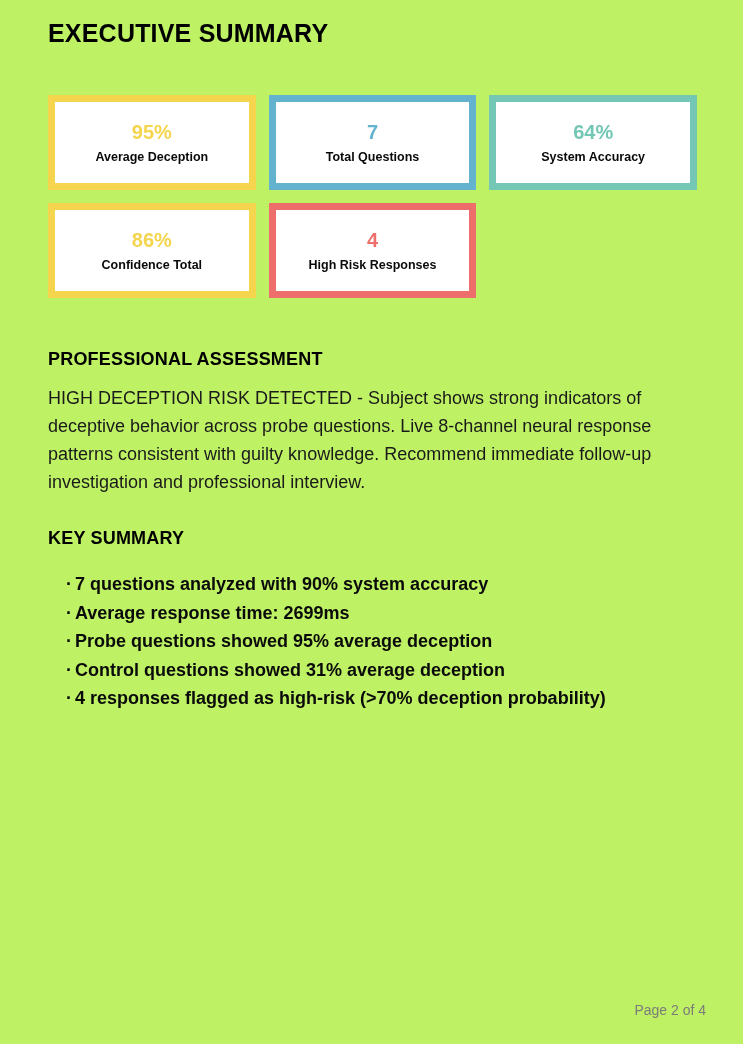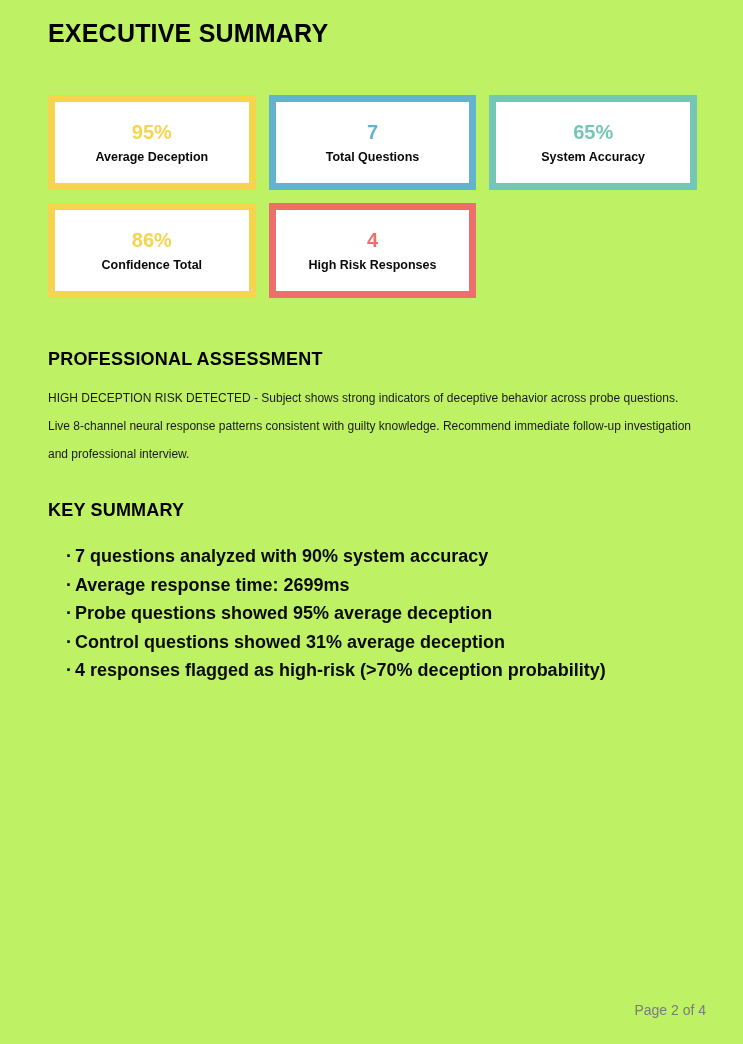--- a/index.html
+++ b/index.html
@@ -39,21 +39,21 @@
   .metric-value { font-size:20px; font-weight:bold; line-height:1; }
   .metric-label { font-size:12.5px; font-weight:bold; color:#0a0a0a; line-height:1; }
 
   .section-heading {
     margin:0; font-size:18px; font-weight:bold; color:#000;
     letter-spacing:0.2px;
   }
   .assessment-heading { margin-top:51px; }
   .assessment-body {
     margin:14px 0 0 0;
-    font-size:12px; line-height:28px; color:#1a1a1a;
+    font-size:18px; line-height:28px; color:#1a1a1a;
   }
 
   .findings-heading { margin-top:32px; }
   .findings-list {
     list-style:none;
     margin:21px 0 0 0; padding:0 0 0 18px;
   }
   .findings-list li {
     font-size:18px; font-weight:bold; color:#0a0a0a;
     line-height:28.5px;
@@ -78,21 +78,21 @@
     <div class="cards-grid">
       <div class="metric-card" style="border-color: rgb(245, 213, 78);">
         <div class="metric-value" style="color: rgb(245, 213, 78);">95%</div>
         <div class="metric-label">Average Deception</div>
       </div>
       <div class="metric-card" style="border-color: rgb(99, 179, 207);">
         <div class="metric-value" style="color: rgb(99, 179, 207);">7</div>
         <div class="metric-label">Total Questions</div>
       </div>
       <div class="metric-card" style="border-color: rgb(116, 198, 181);">
-        <div class="metric-value" style="color: rgb(116, 198, 181);">65%</div>
+        <div class="metric-value" style="color: rgb(116, 198, 181);">64%</div>
         <div class="metric-label">System Accuracy</div>
       </div>
       <div class="metric-card" style="border-color: rgb(245, 213, 78);">
         <div class="metric-value" style="color: rgb(245, 213, 78);">86%</div>
         <div class="metric-label">Confidence Total</div>
       </div>
       <div class="metric-card" style="border-color: rgb(237, 110, 106);">
         <div class="metric-value" style="color: rgb(237, 110, 106);">4</div>
         <div class="metric-label">High Risk Responses</div>
       </div>

